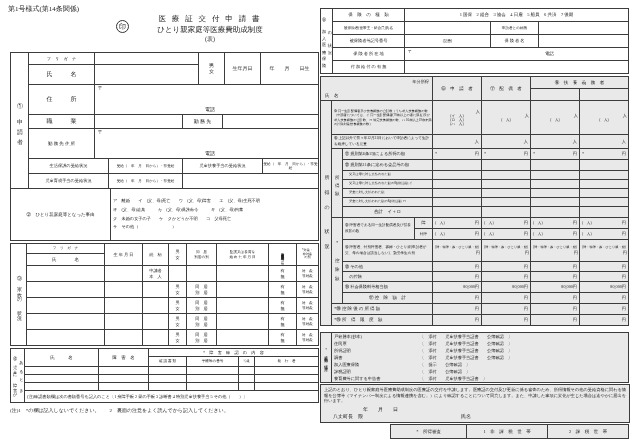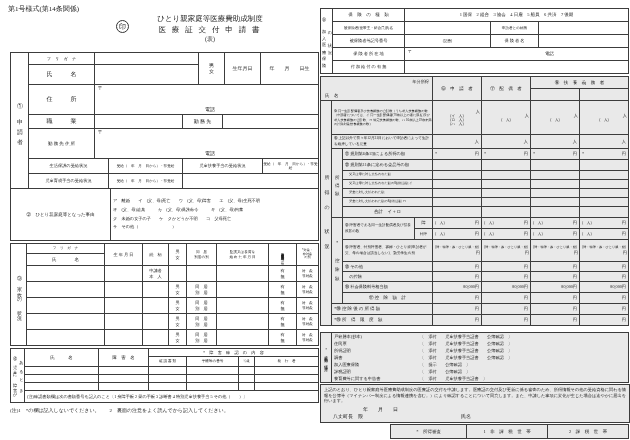--- a/index.html
+++ b/index.html
@@ -29,22 +29,22 @@
 </head>
 <body>
 
 <div class="sheet">
 
   <div class="formno f7">第1号様式(第14条関係)</div>
   <div class="stamp">
       <span>印</span>
     </div>
   <div class="titles">
+    <div style="letter-spacing:2px">医 療 証 交 付 申 請 書</div>
     <div>ひとり親家庭等医療費助成制度</div>
-    <div style="letter-spacing:2px">医 療 証 交 付 申 請 書</div>
     <div class="f6">(表)</div>
   </div>
 
   <div class="blk" style="left:10px;top:52px;width:308px;">
     <div class="r" style="height:136px;">
       <div class="c v f6" style="width:18px;letter-spacing:10px;">①申請者</div>
       <div class="col" style="width:290px;">
         <div class="r" style="height:32px;">
           <div class="col" style="width:170px;">
             <div class="r" style="height:12px;">

